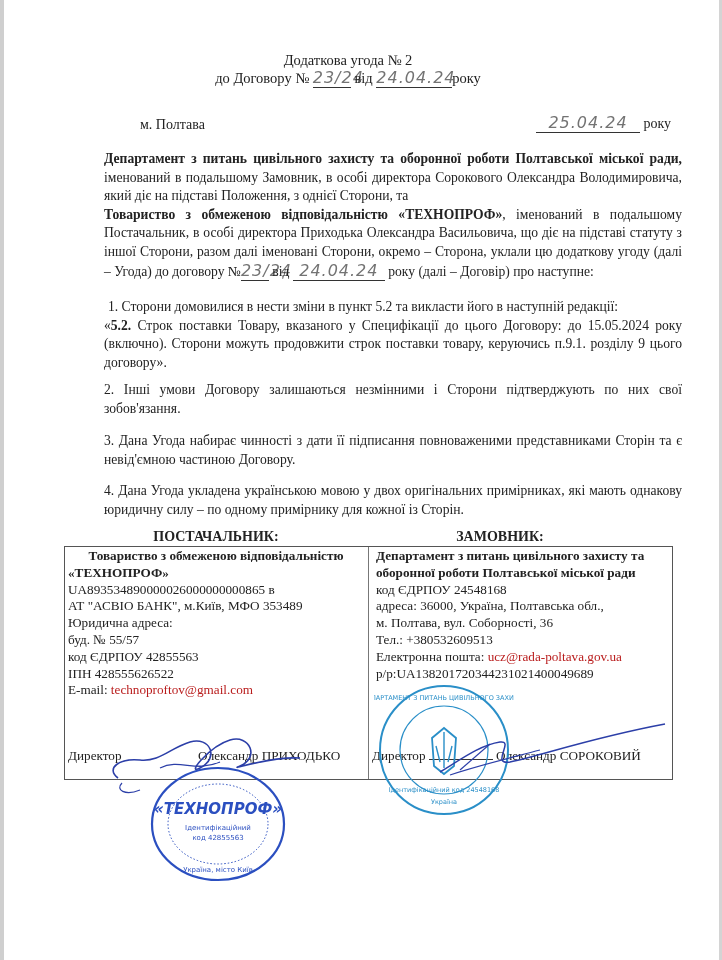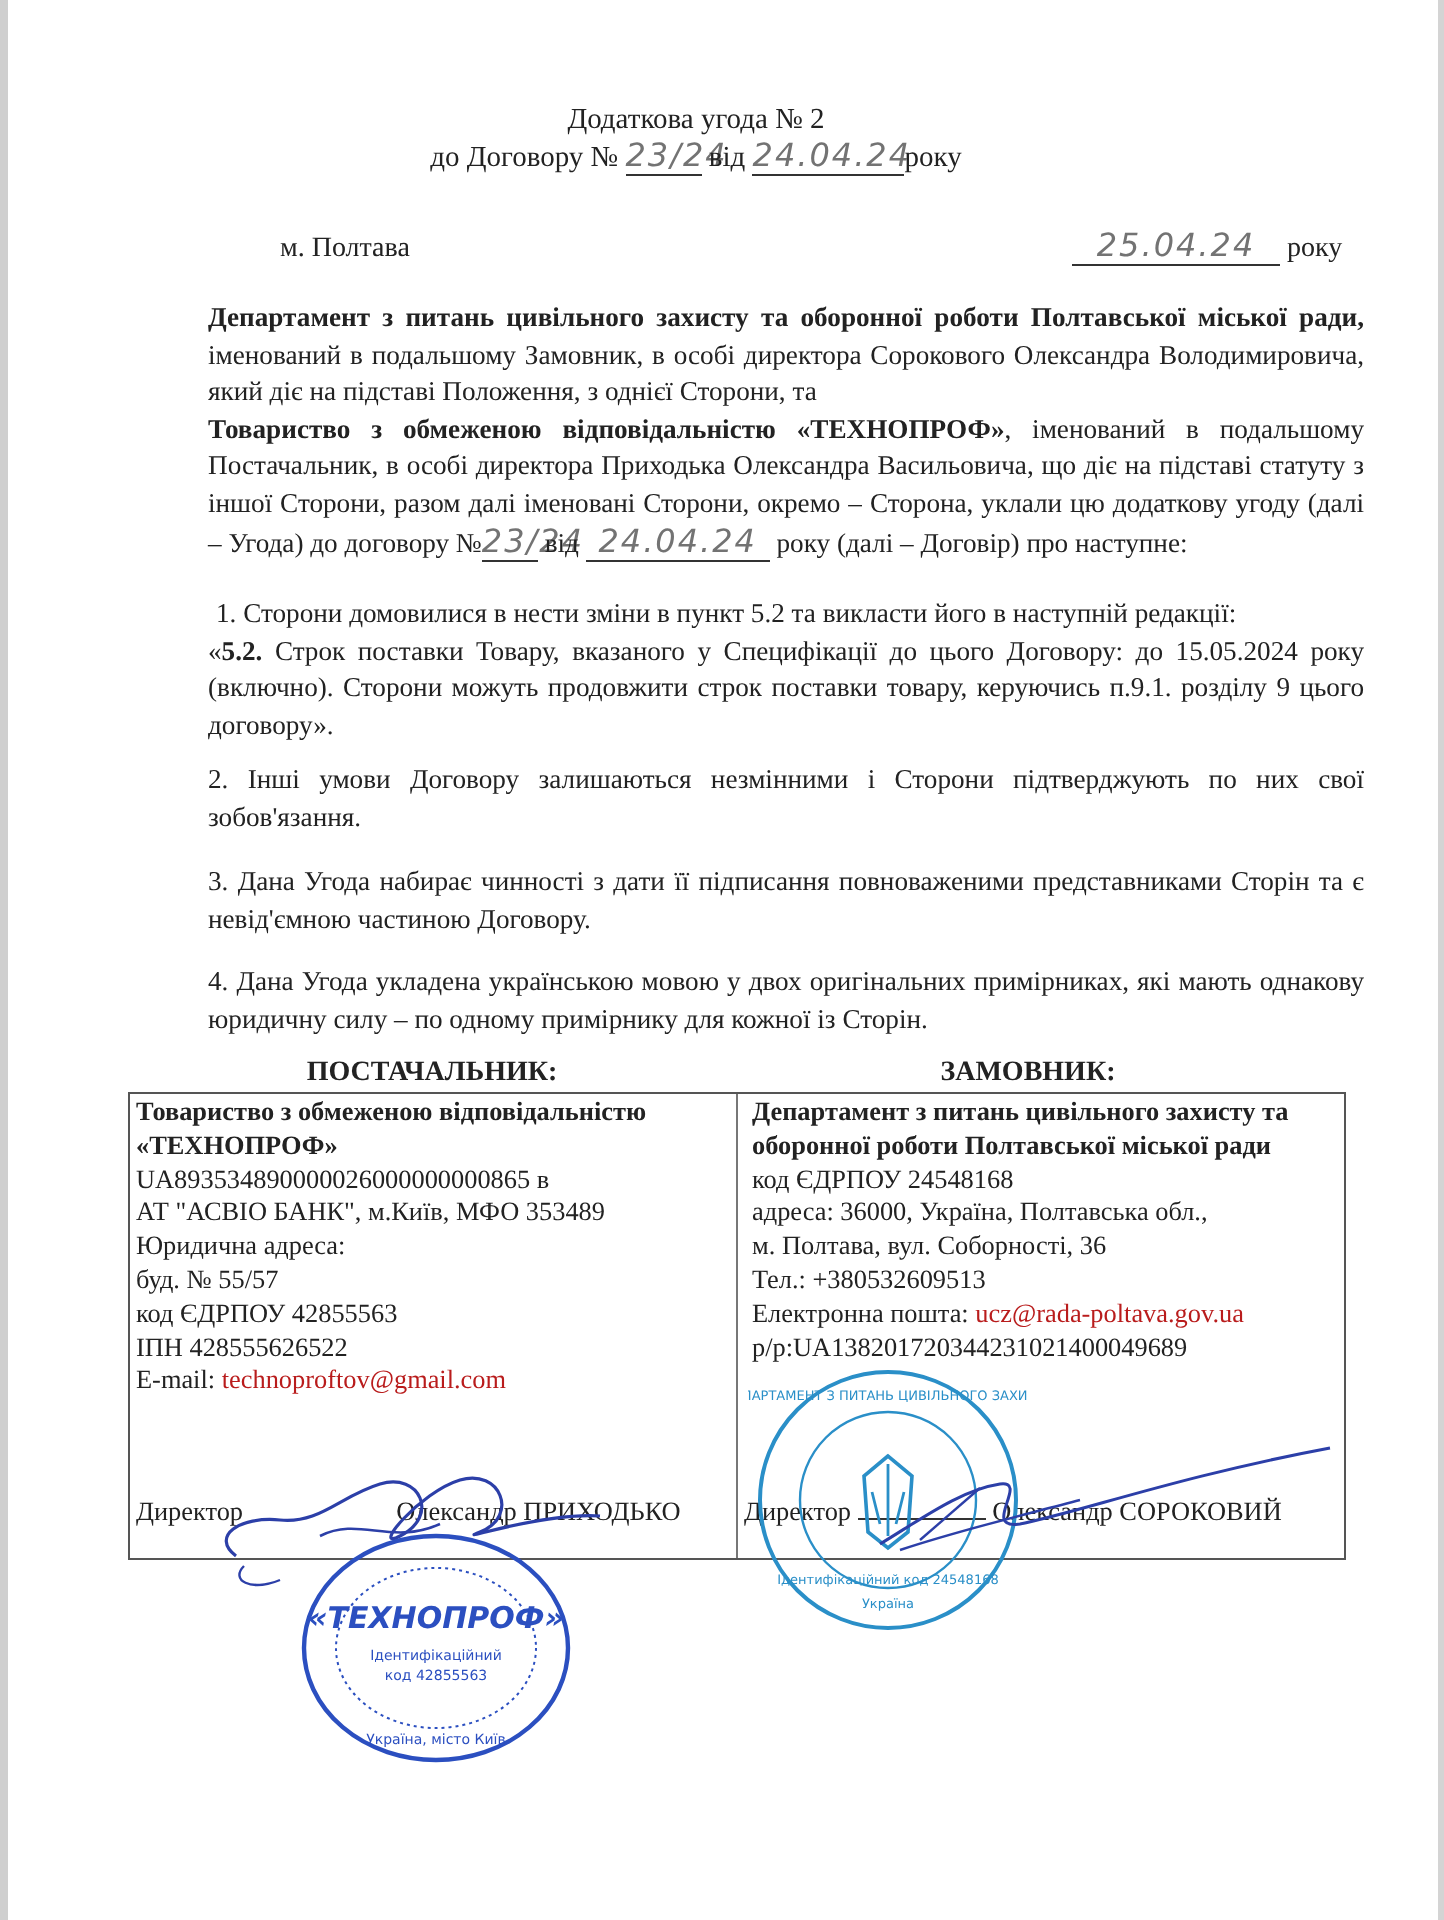--- a/index.html
+++ b/index.html
@@ -51,28 +51,28 @@
 <div class="abs para" style="top:298px;">
   <div style="padding-left:4px;">1. Сторони домовилися в нести зміни в пункт 5.2 та викласти його в наступній редакції:</div>
   <div><span>«</span><b>5.2.</b><span> Строк поставки Товару, вказаного у Специфікації до цього Договору: до 15.05.2024 року (включно). Сторони можуть продовжити строк поставки товару, керуючись п.9.1. розділу 9 цього договору».</span></div>
 </div>
 
 <div class="abs para" style="top:381px;">2. Інші умови Договору залишаються незмінними і Сторони підтверджують по них свої зобов'язання.</div>
 <div class="abs para" style="top:432px;">3. Дана Угода набирає чинності з дати її підписання повноваженими представниками Сторін та є невід'ємною частиною Договору.</div>
 <div class="abs para" style="top:482px;">4. Дана Угода укладена українською мовою у двох оригінальних примірниках, які мають однакову юридичну силу – по одному примірнику для кожної із Сторін.</div>
 
 <div class="abs heading-col" style="left:64px; width:304px; top:529px;">ПОСТАЧАЛЬНИК:</div>
-<div class="abs heading-col" style="left:362px; width:304px; top:529px;">ЗАМОВНИК:</div>
+<div class="abs heading-col" style="left:348px; width:304px; top:529px;">ЗАМОВНИК:</div>
 
 <div class="abs box" style="left:64px; top:546px; width:607px; height:232px;">
   <div class="abs" style="left:303px; top:0; width:1px; height:232px; background:#777;"></div>
 </div>
 
 <div class="abs col-text" style="left:64px; top:546px; width:296px;">
-  <div style="font-weight:bold;">Товариство з обмеженою відповідальністю</div>
+  <div style="font-weight:bold;text-align:center;">Товариство з обмеженою відповідальністю</div>
   <div style="font-weight:bold;">«ТЕХНОПРОФ»</div>
   <div>UA893534890000026000000000865 в</div>
   <div>АТ "АСВІО БАНК", м.Київ, МФО 353489</div>
   <div>Юридична адреса:</div>
   <div>буд. № 55/57</div>
   <div>код ЄДРПОУ 42855563</div>
   <div>ІПН 428555626522</div>
   <div><span>E-mail: </span><span class="link">technoproftov@gmail.com</span></div>
 </div>
 

